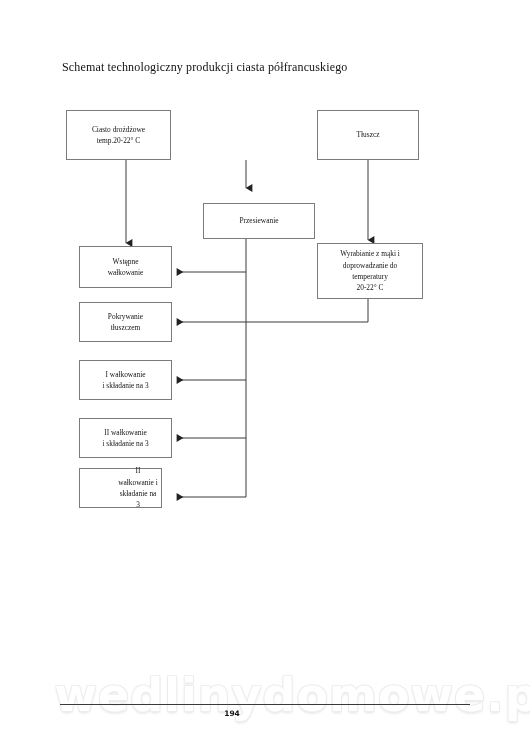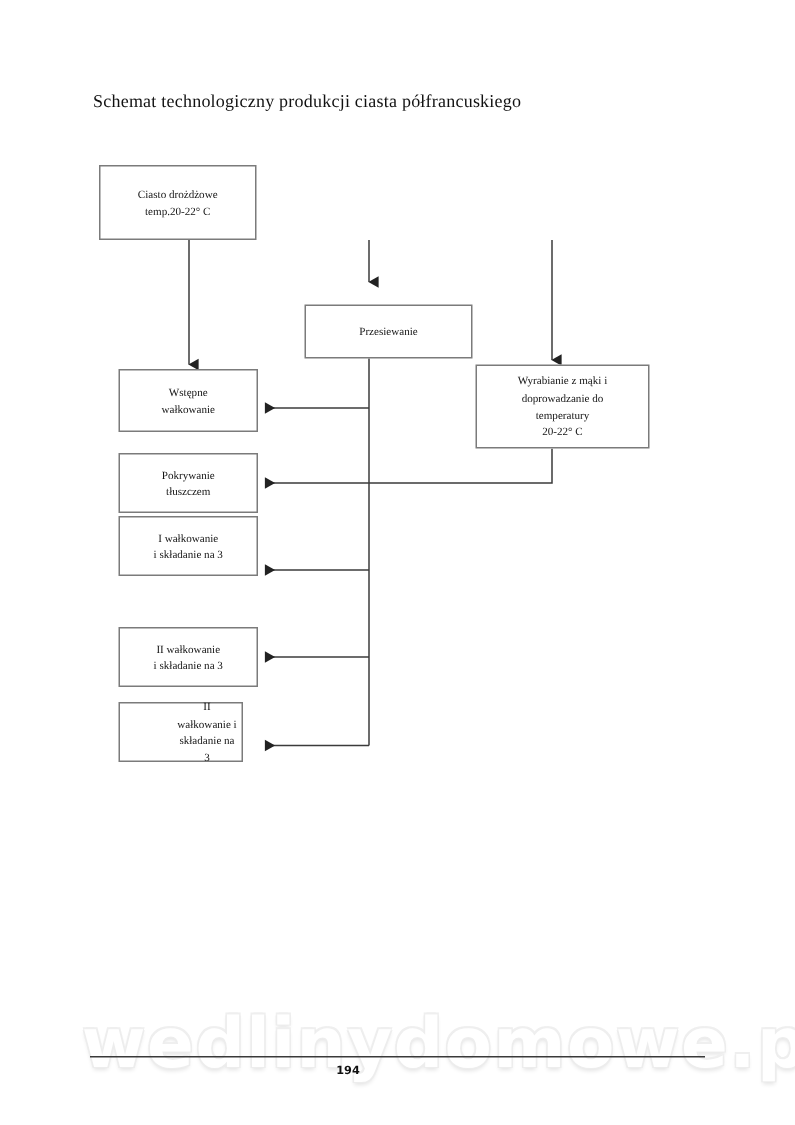--- a/index.html
+++ b/index.html
@@ -63,26 +63,26 @@
     white-space: pre-line;
   }
 
   
   #node-ciasto    { left: 66px;  top: 110px; width: 105px; height: 50px; }
   #node-maka      { left: 199px; top: 110px; width: 97px;  height: 50px; }
   #node-tluszcz   { left: 317px; top: 110px; width: 102px; height: 50px; }
 
   
   #node-przesiewanie { left: 203px; top: 191px; width: 112px; height: 36px; margin-top: 12px; }
-  #node-wyrabianie   { left: 317px; top: 243px; width: 116px; height: 56px; }
+  #node-wyrabianie   { left: 317px; top: 243px; width: 106px; height: 56px; }
 
   
   #node-wstepne   { left: 79px; top: 246px; width: 93px; height: 42px; }
   #node-pokrywanie{ left: 79px; top: 302px; width: 93px; height: 40px; }
-  #node-walk1     { left: 79px; top: 344px; width: 93px; height: 40px; }
+  #node-walk1     { left: 79px; top: 360px; width: 93px; height: 40px; }
   #node-walk2     { left: 79px; top: 418px; width: 93px; height: 40px; }
   #node-walk3     { left: 79px; top: 468px; width: 83px; height: 40px; padding-left: 38px; }
 
   
   .watermark {
     position: absolute;
     left: 0;
     top: 668px;
     width: 530px;
     text-align: center;
@@ -162,20 +162,23 @@
       <path d="M246,497 L177,497" marker-end="url(#arrowLeft)"></path>
     </g>
   </svg>
 
   <div class="node" id="node-ciasto">
     <span class="txt">Ciasto drożdżowe
 temp.20-22° C</span>
   </div>
 
 
+  <div class="node" id="node-tluszcz">
+    <span class="txt">Tłuszcz</span>
+  </div>
 
   <div class="node" id="node-przesiewanie">
     <span class="txt">Przesiewanie</span>
   </div>
 
   <div class="node" id="node-wyrabianie">
     <span class="txt">Wyrabianie z mąki i
 doprowadzanie do
 temperatury
 20-22° C</span>

